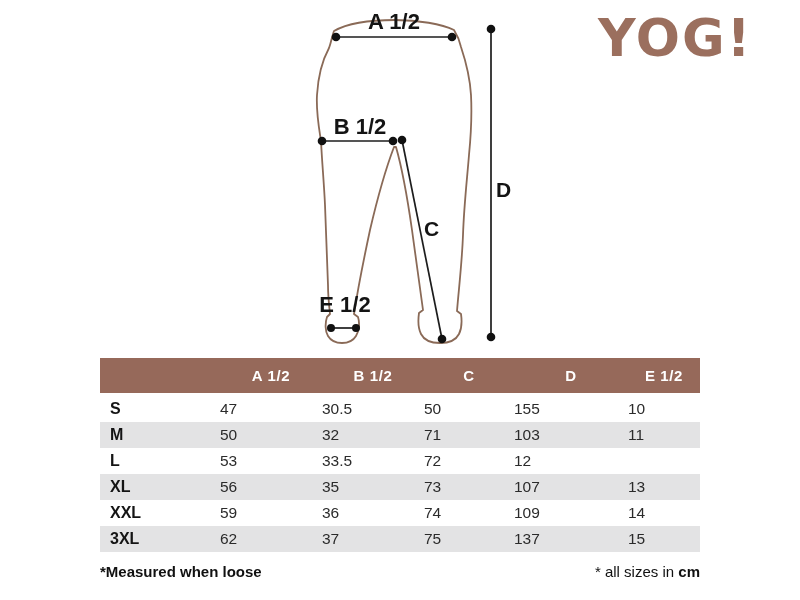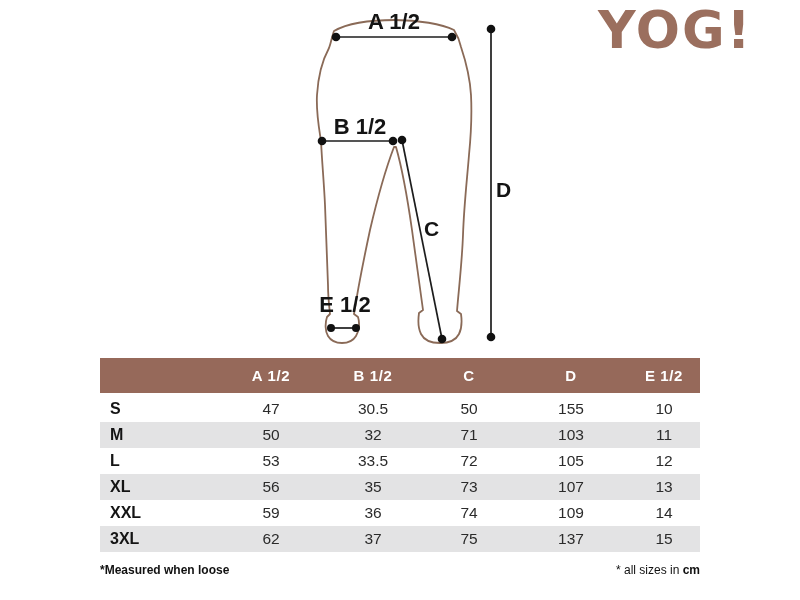--- a/index.html
+++ b/index.html
@@ -11,21 +11,21 @@
     background: #ffffff;
     overflow: hidden;
     font-family: "Liberation Sans", sans-serif;
     color: #141414;
   }
 
   
   .logo {
     position: absolute;
     left: 598px;
-    top: 4px;
+    top: 12px;
     font-family: "DejaVu Sans", sans-serif;
     font-weight: 700;
     font-size: 52px;
     letter-spacing: 2px;
     color: #9b6f5e;
     line-height: 1;
   }
 
   
   .diagram {
@@ -80,35 +80,34 @@
   .rows .grid-row { height: 26px; }
   .rows .grid-row:nth-child(even) { background: #e3e3e4; }
   .size-cell {
     font-weight: 700;
     font-size: 16px;
     color: #141414;
     padding-left: 10px;
     text-align: left;
   }
   .value-cell {
-    text-align: center;
     font-size: 15.5px;
     font-weight: 400;
     color: #2b2b2b;
   }
 
   
   .footnotes {
     position: absolute;
     left: 100px;
     top: 563px;
     width: 600px;
     display: flex;
     justify-content: space-between;
-    font-size: 12px;
+    font-size: 15px;
     color: #111111;
   }
   .footnote-left { font-weight: 700; }
   .footnote-right { font-weight: 400; }
   .unit-bold { font-weight: 700; margin-top: 48px; }
 </style>
 </head>
 <body>
 
 <div class="canvas">
@@ -201,21 +200,20 @@
         <div class="value-cell">32</div>
         <div class="value-cell">71</div>
         <div class="value-cell">103</div>
         <div class="value-cell">11</div>
       </div>
       <div class="grid-row">
         <div class="size-cell">L</div>
         <div class="value-cell">53</div>
         <div class="value-cell">33.5</div>
         <div class="value-cell">72</div>
-        <div class="value-cell">105</div>
         <div class="value-cell">12</div>
       </div>
       <div class="grid-row">
         <div class="size-cell">XL</div>
         <div class="value-cell">56</div>
         <div class="value-cell">35</div>
         <div class="value-cell">73</div>
         <div class="value-cell">107</div>
         <div class="value-cell">13</div>
       </div>

